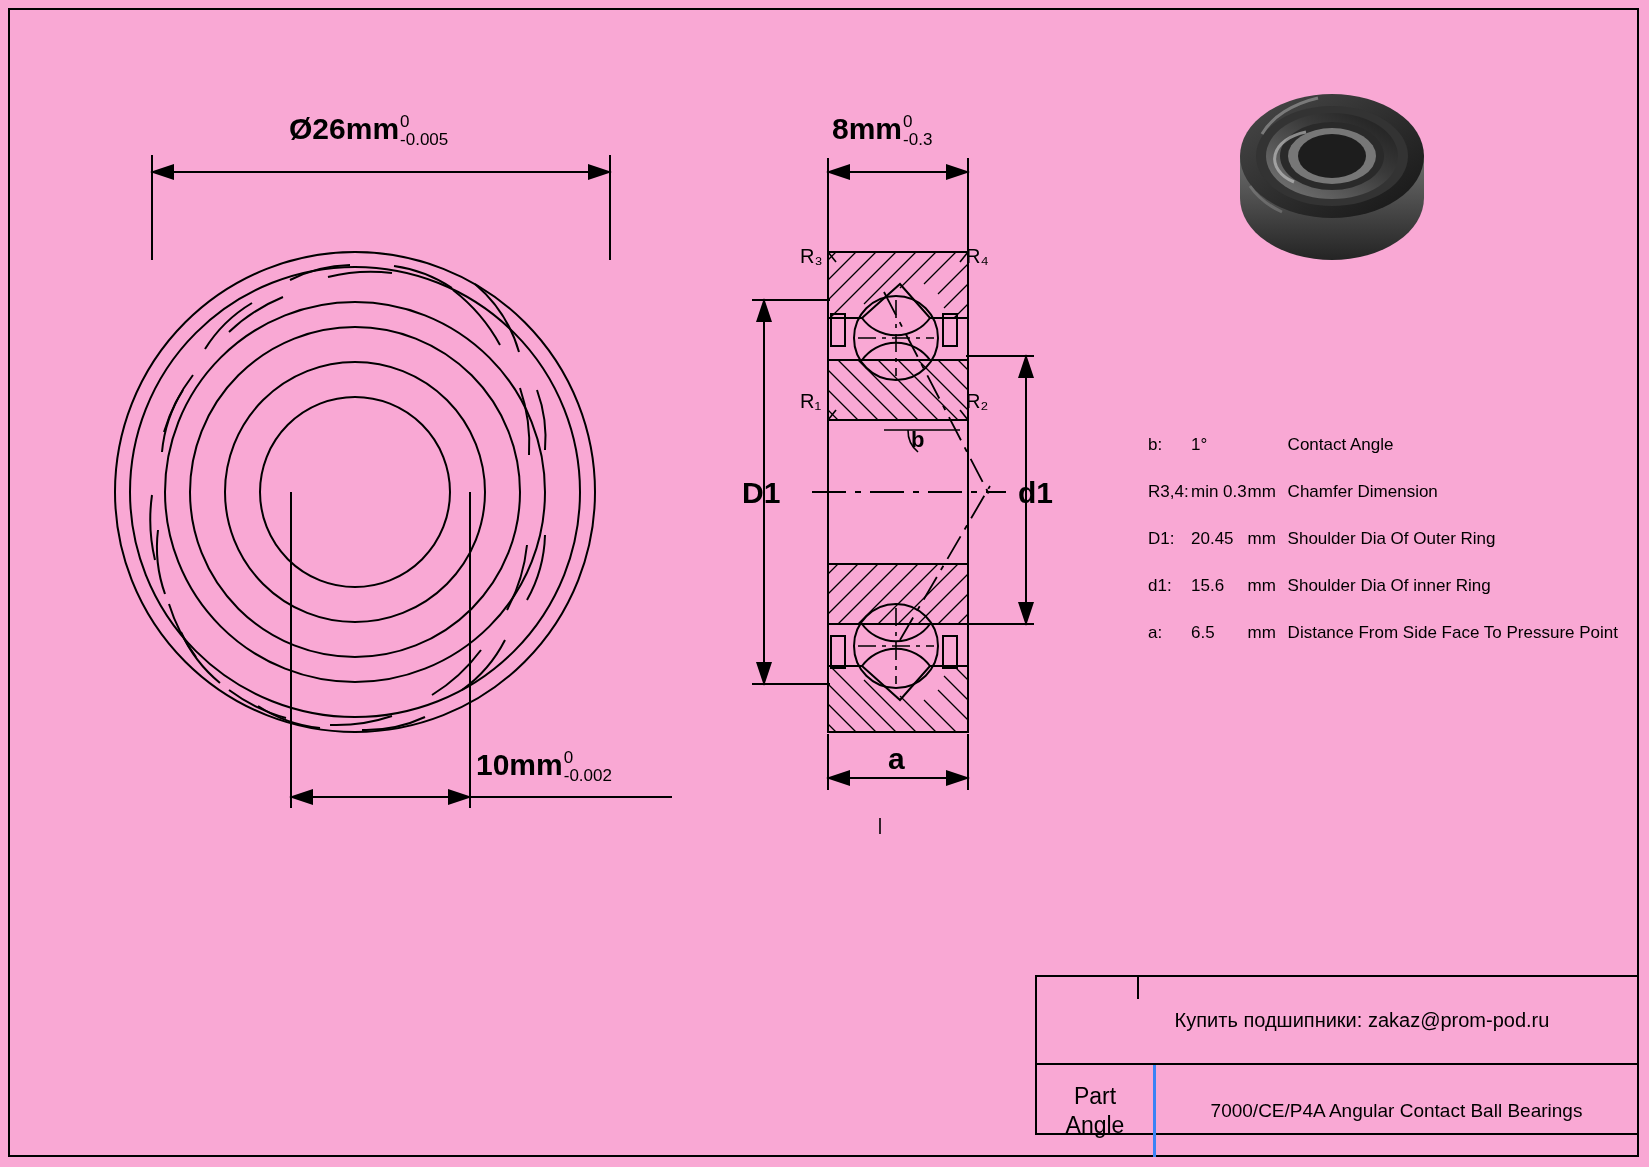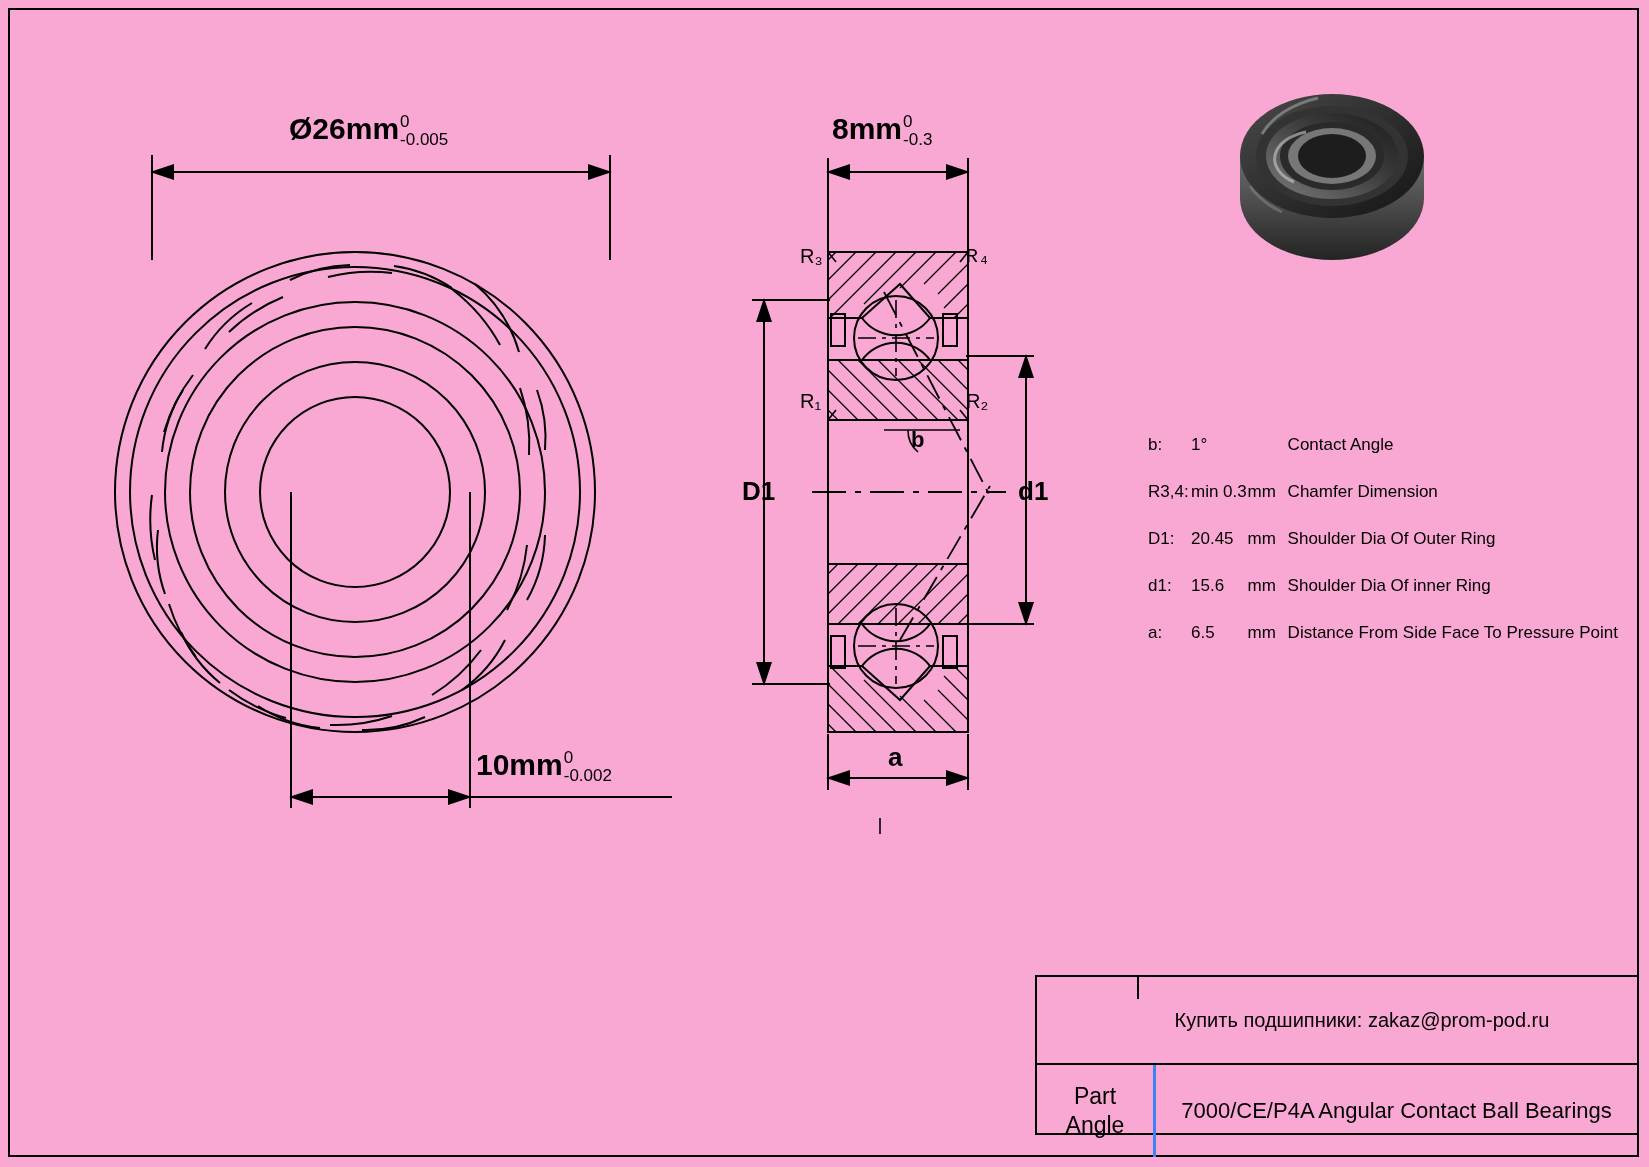--- a/index.html
+++ b/index.html
@@ -47,21 +47,21 @@
     font-size: 17px;
     font-weight: normal;
     line-height: 1.05;
     text-align: left;
     margin-left: 1px;
   }
   .dim-text .tol-up { display: block; }
   .dim-text .tol-dn { display: block; }
   .label {
     position: absolute;
-    font-size: 26px;
+    font-size: 30px;
     font-weight: bold;
     white-space: nowrap;
   }
   .rlabel {
     position: absolute;
     font-size: 20px;
     white-space: nowrap;
   }
   
   #spec-table {
@@ -126,21 +126,21 @@
     align-items: center;
     justify-content: center;
     font-size: 23px;
     line-height: 1.25;
   }
   #title-block .tb-partvalue {
     flex: 1;
     display: flex;
     align-items: center;
     justify-content: center;
-    font-size: 22px;
+    font-size: 19px;
     padding: 0 6px;
     text-align: center;
   }
   
   #render3d {
     position: absolute;
     left: 1222px;
     top: 70px;
     width: 220px;
     height: 230px;
@@ -396,21 +396,21 @@
   <div class="dim-text" style="left:476px; top:748px;">
     <span>10mm</span><span class="tolerance"><span class="tol-up">0</span><span class="tol-dn">-0.002</span></span>
   </div>
 
   <div class="label" style="left:742px; top:476px;">D1</div>
   <div class="label" style="left:1018px; top:476px;">d1</div>
   <div class="label" style="left:888px; top:742px;">a</div>
   <div class="label" style="left:911px; top:427px; font-size:22px;">b</div>
 
   <div class="rlabel" style="left:800px; top:245px;">R₃</div>
-  <div class="rlabel" style="left:966px; top:245px;font-family:Liberation Mono, monospace;">R₄</div>
+  <div class="rlabel" style="left:966px; top:245px;">R₄</div>
   <div class="rlabel" style="left:800px; top:390px;">R₁</div>
   <div class="rlabel" style="left:966px; top:390px;">R₂</div>
 
   <div id="spec-table">
     <table>
       <tbody>
         <tr>
           <td class="c-sym">b:</td>
           <td class="c-val">1°</td>
           <td class="c-unit"></td>

